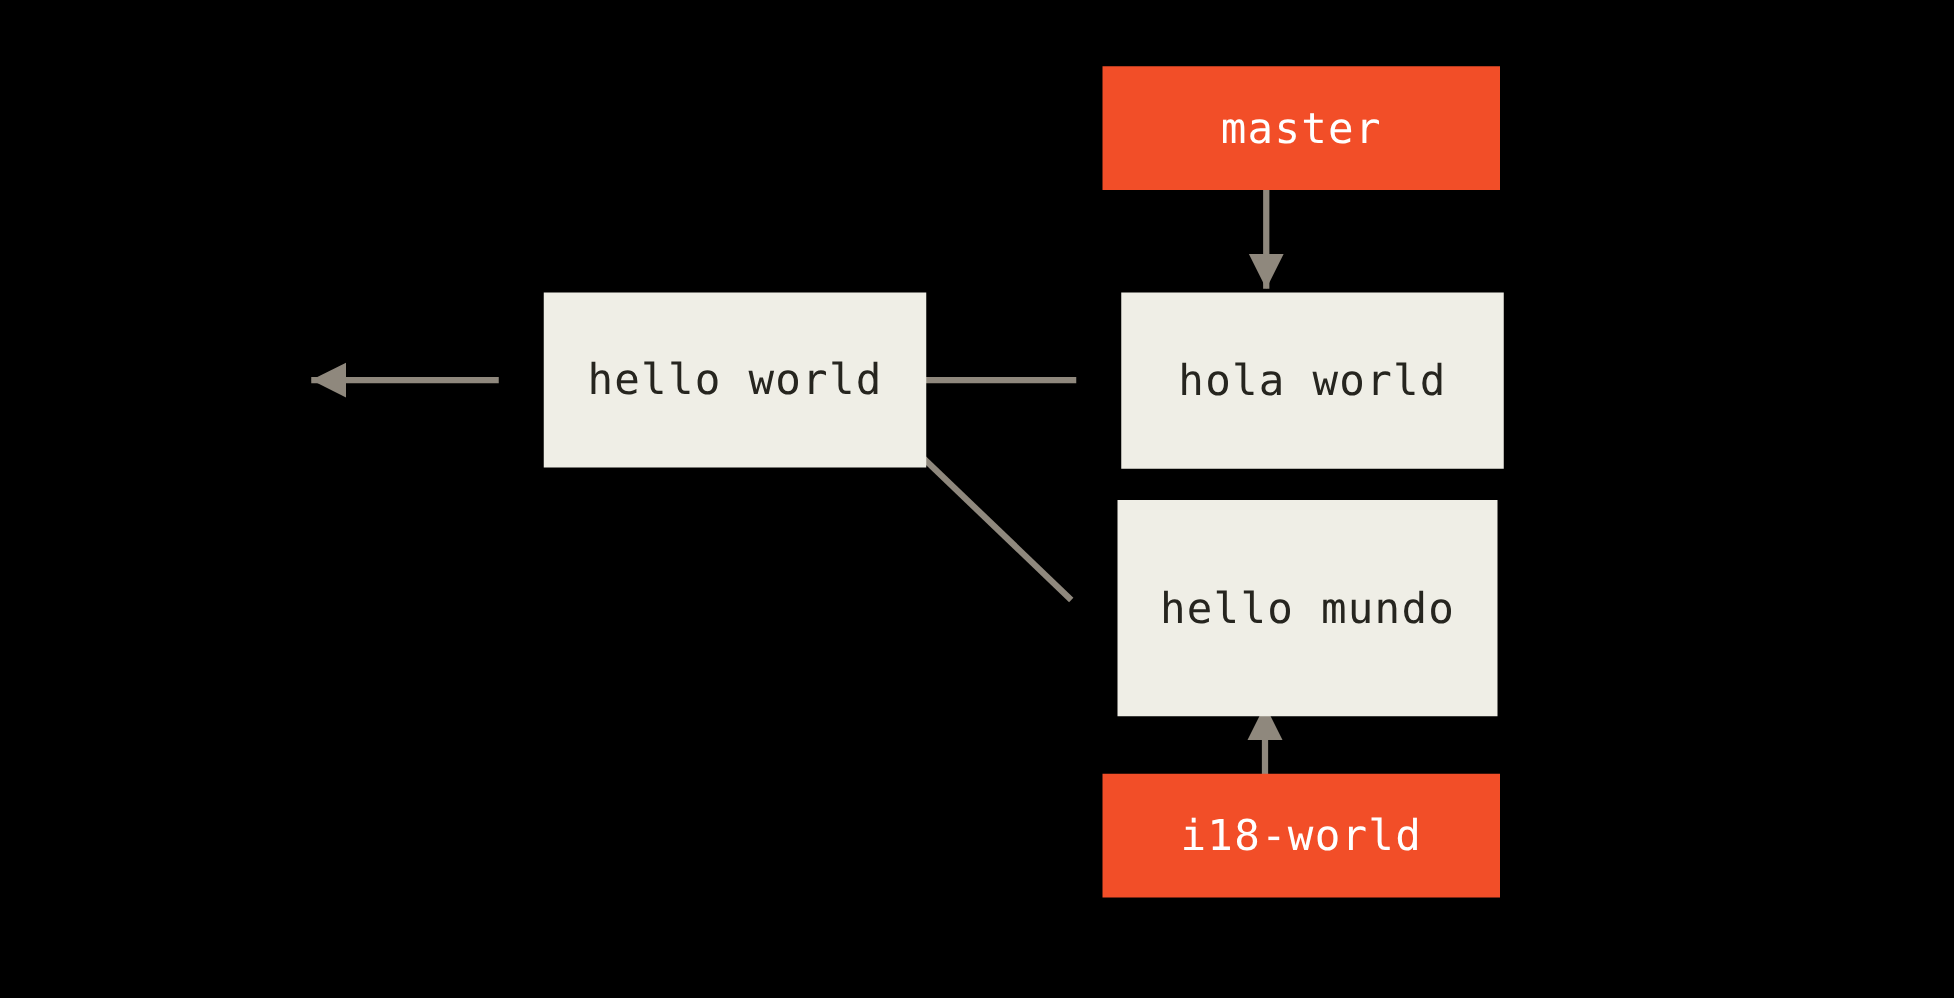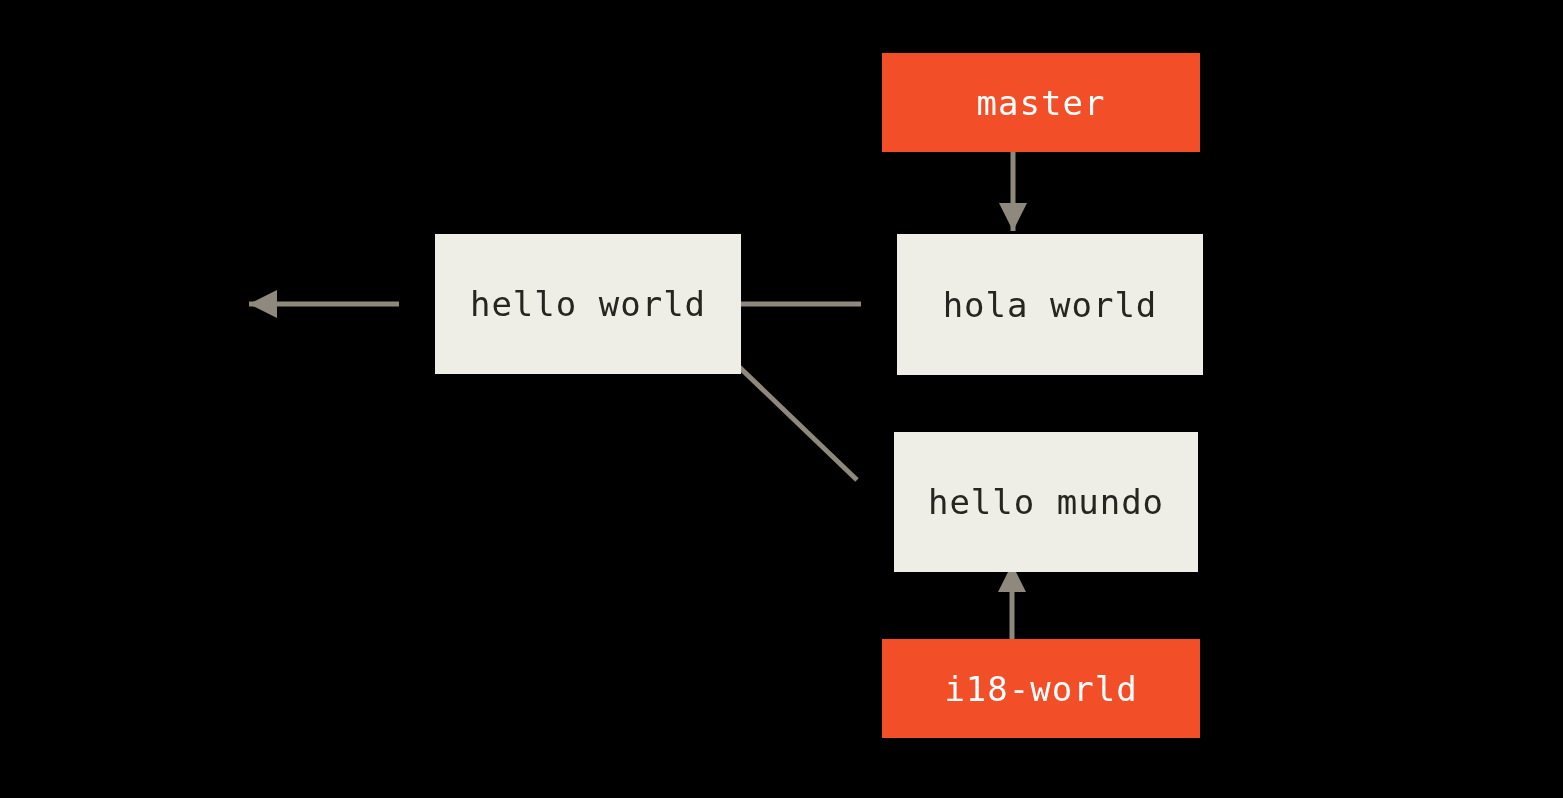--- a/index.html
+++ b/index.html
@@ -67,19 +67,19 @@
 
 <div class="node commit" style="left: 861px; top: 234px; width: 306px; height: 141px;">
       <span>hola world</span>
     </div>
     <div class="node branch" style="left: 882px; top: 53px; width: 318px; height: 99px;">
       <span>master</span>
     </div>
     <div class="node commit" style="left: 399px; top: 234px; width: 306px; height: 140px;">
       <span>hello world</span>
     </div>
-    <div class="node commit" style="left: 858px; top: 432px; width: 304px; height: 140px;">
+    <div class="node commit" style="left: 858px; top: 400px; width: 304px; height: 173px;">
       <span>hello mundo</span>
     </div>
-    <div class="node branch" style="left: 882px; top: 639px; width: 318px; height: 99px;">
+    <div class="node branch" style="left: 882px; top: 619px; width: 318px; height: 99px;">
       <span>i18-world</span>
     </div>
   </div>
 
 </body></html>

